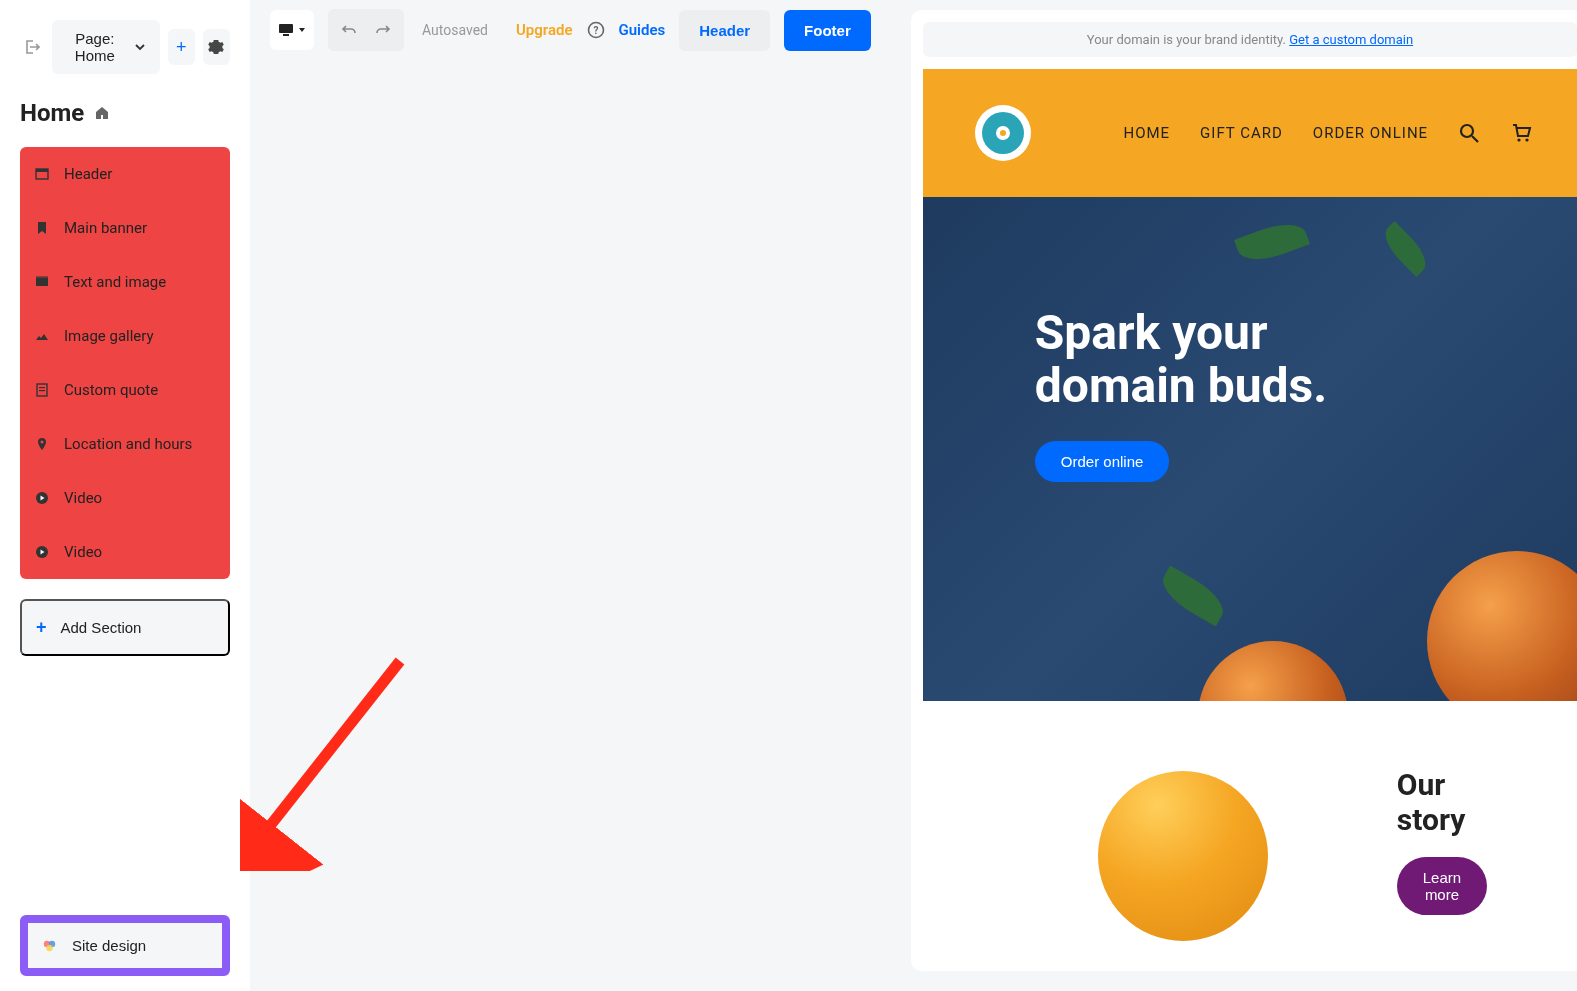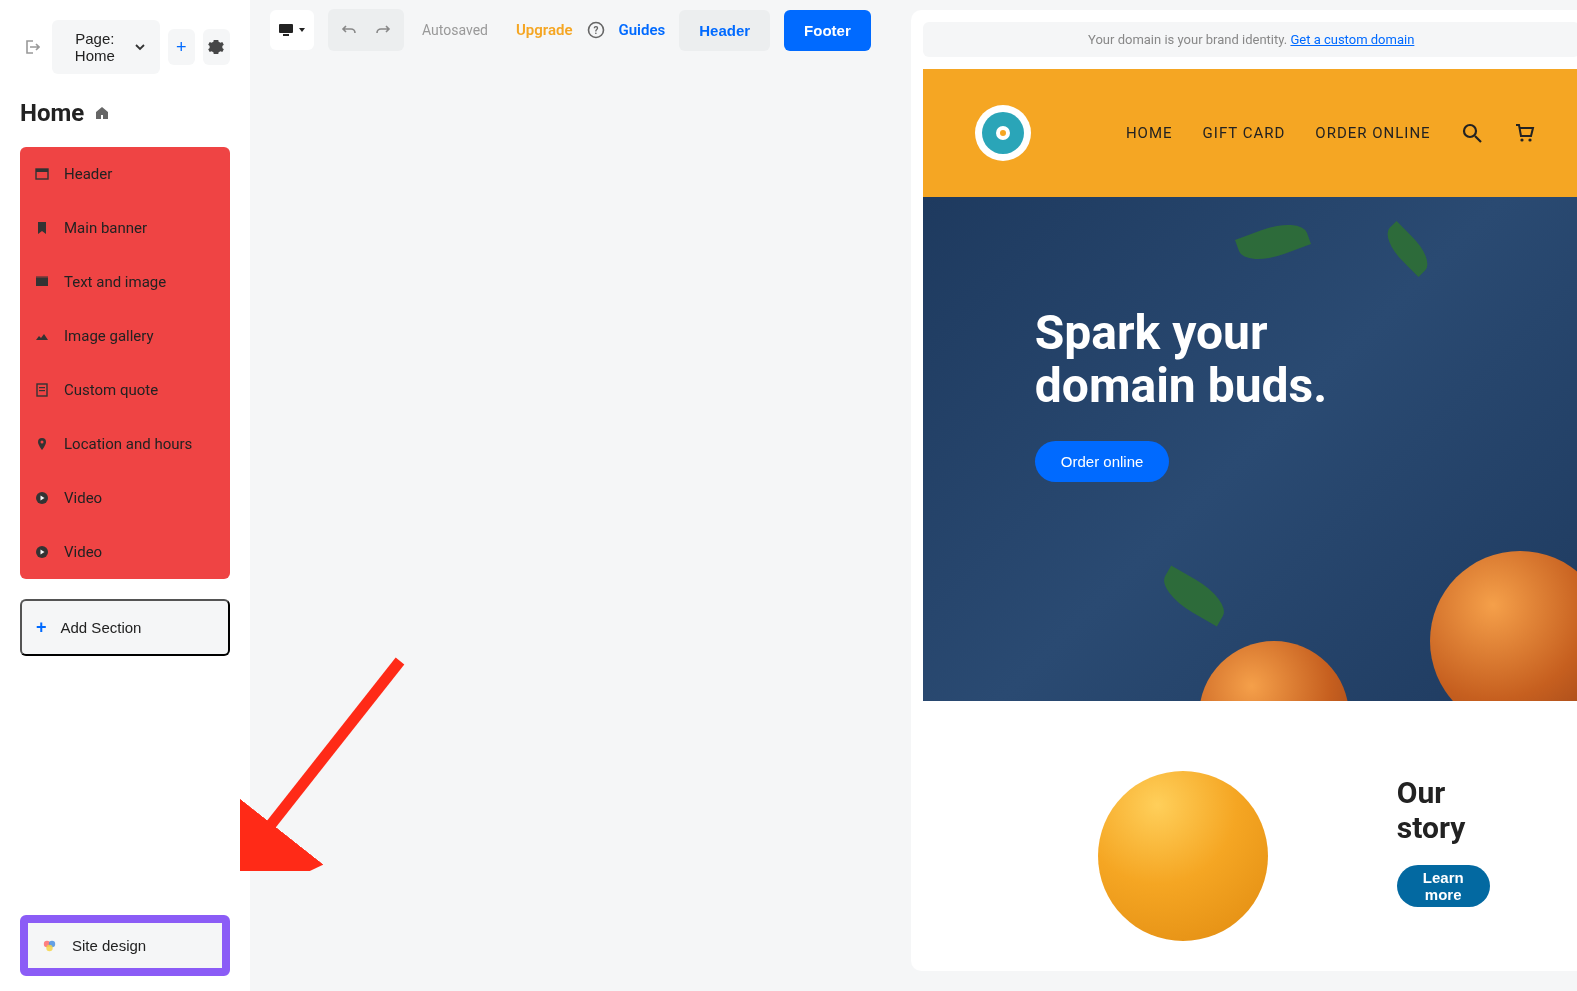--- a/index.html
+++ b/index.html
@@ -51,21 +51,21 @@
 .leaf1 { top: 30px; left: 48%; }
 .leaf2 { bottom: 90px; left: 36%; transform: rotate(30deg); }
 .leaf3 { top: 40px; right: 22%; transform: rotate(45deg); width:55px; height:24px; }
 .hero h2 { color: #fff; font-size: 48px; font-weight: 700; line-height: 1.1; margin-top: 50px; position: relative; z-index: 2; }
 .hero-btn { margin-top: 28px; background: #006aff; color: #fff; border: none; border-radius: 999px; padding: 12px 26px; font-size: 15px; font-weight: 500; cursor: pointer; position: relative; z-index: 2; }
 .story-section { display: flex; padding: 40px 90px; gap: 44px; align-items: center; }
 .story-img { width: 340px; height: 200px; display:flex; align-items:flex-end; justify-content:center; }
 .orange-shape { width: 170px; height: 170px; border-radius: 50%; background: radial-gradient(circle at 35% 20%, #ffcf5a, #f5a623 45%, #e08a10); position: relative; }
 .story-text { flex: 1; }
 .story-text h3 { font-size: 30px; font-weight: 700; color: #222; margin-bottom: 20px; }
-.learn-btn { background: #0369a1; color: #fff; border: none; border-radius: 999px; padding: 4px 26px; font-size: 15px; font-weight: 700; cursor: pointer; }
+.learn-btn { background: #701a75; color: #fff; border: none; border-radius: 999px; padding: 12px 26px; font-size: 15px; font-weight: 400; cursor: pointer; }
 .annotation-arrow { position: absolute; left: 240px; bottom: 120px; pointer-events: none; z-index: 50; }
 .scrollbar-track { position: absolute; top: 12px; right: 4px; width: 8px; height: 220px; background: rgba(0,0,0,0.22); border-radius: 4px; }
 svg { display: block; }
 </style>
 </head>
 <body>
 
 <div class="sidebar">
   <div class="sidebar-top">
     <button class="exit-btn">

